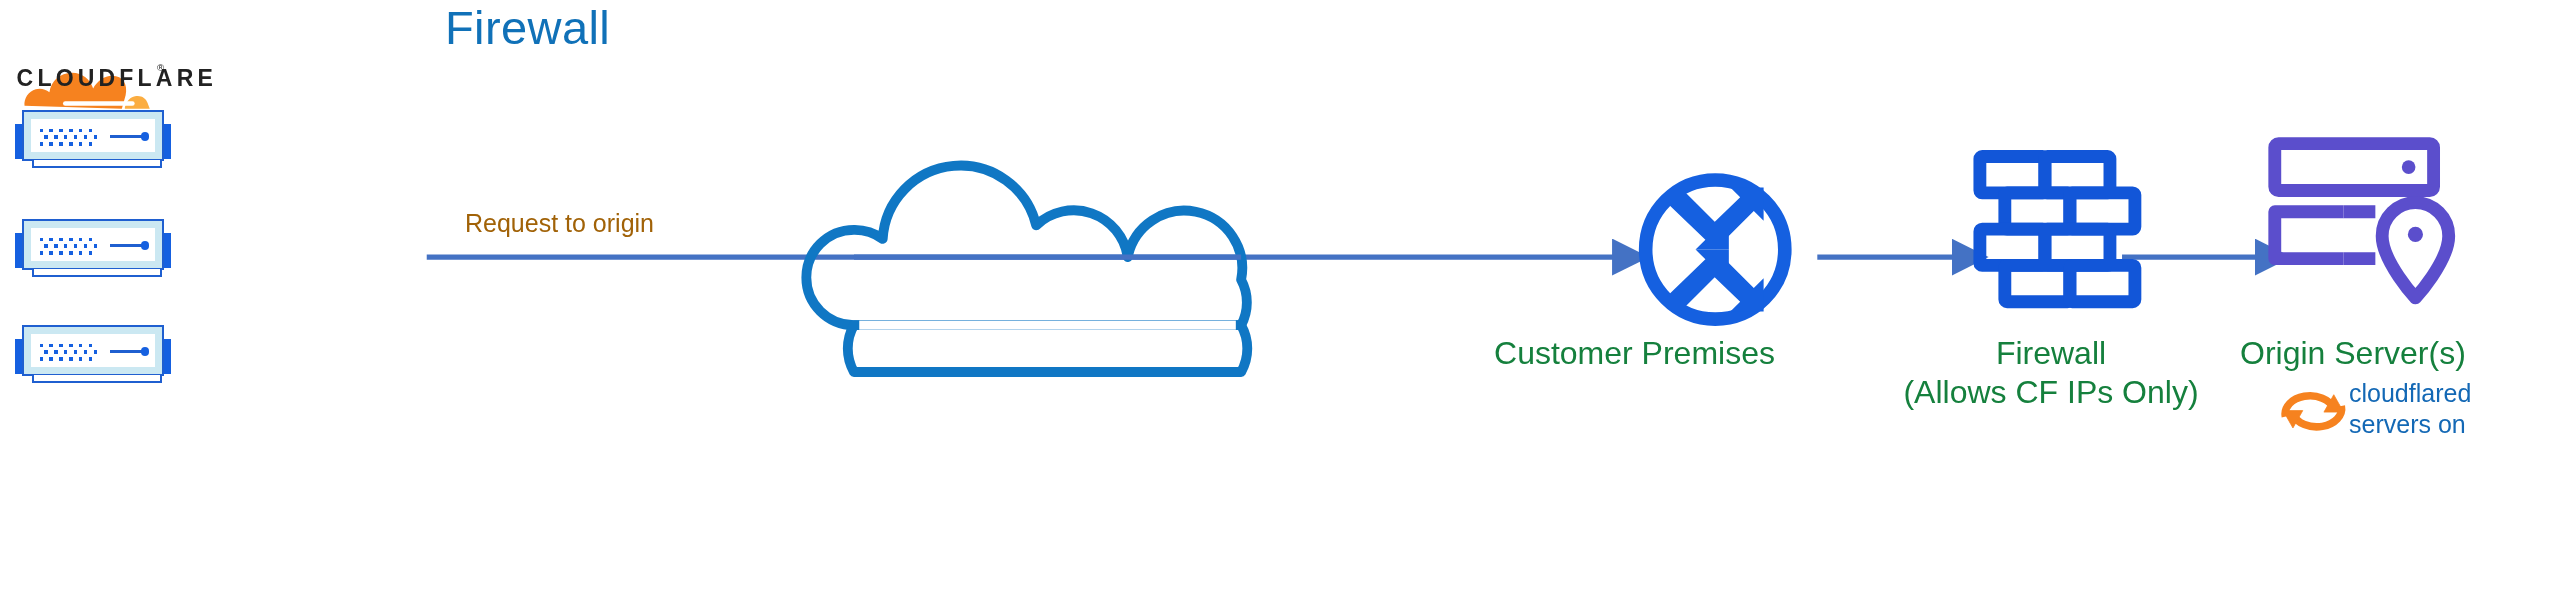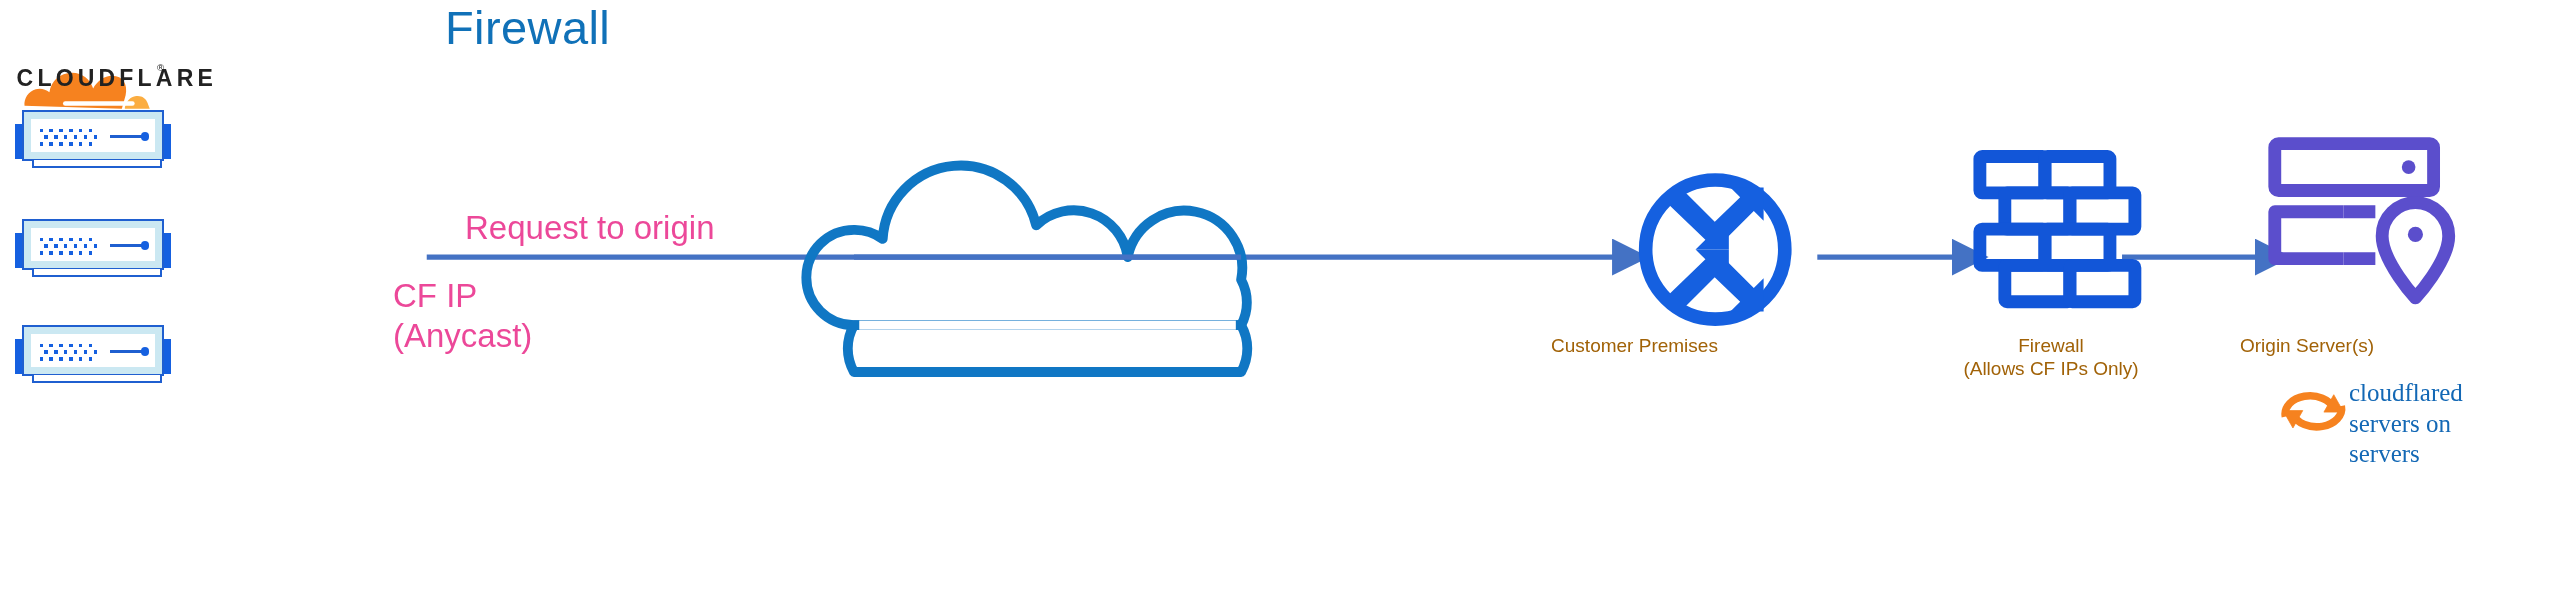--- a/index.html
+++ b/index.html
@@ -97,28 +97,28 @@
     left: 17.4px; top: 50px;
     width: 130px; height: 8.3px;
     border: 2.3px solid #1f5fd0;
     border-top: none;
     box-sizing: border-box;
     background: #ffffff;
   }
 
   
   .flow-label {
-    color: #ec4899;
-    font-size: 33px;
+    color: #a16207;
+    font-size: 25px;
     white-space: nowrap;
     line-height: 1.22;
   }
   .node-label {
-    color: #a16207;
-    font-size: 19px;
+    color: #15803d;
+    font-size: 32px;
     line-height: 1.22;
     text-align: center;
     white-space: nowrap;
   }
   #request-to-origin { left: 465px; top: 208px; }
   #cf-ip-label { left: 393px; top: 276px; }
   #internet-label {
     left: 832px; top: 306px;
     width: 348px;
     text-align: center;
@@ -128,21 +128,20 @@
   #cpe-label  { left: 1415px; top: 334px; width: 439px; }
   #fw-label   { left: 1858px; top: 334px; width: 386px; text-align: center; }
   #origin-label { left: 2240px; top: 334px; width: 325px; text-align: left; }
   #cloudflared-label {
     left: 2349px; top: 378px;
     width: 227px;
     color: #1368b5;
     font-size: 25px;
     line-height: 1.22;
     text-align: left;
-    font-family: Liberation Serif, serif;
   }
 
   
   #vector-layer {
     left: 0; top: 0;
     width: 2576px; height: 614px;
     pointer-events: none;
   }
 </style>
 </head>
@@ -325,37 +324,32 @@
     <g stroke="#f6821f" fill="#f6821f">
       <path d="M3021 551 A 33 24 0 0 1 3085 540" fill="none" stroke-width="10" stroke-linecap="butt"></path>
       <path d="M3085 522 L3098 545 L3072 545 Z"></path>
       <path d="M3095 537 A 33 24 0 0 1 3031 548" fill="none" stroke-width="10" stroke-linecap="butt"></path>
       <path d="M3031 566 L3018 543 L3044 543 Z"></path>
     </g>
   </svg>
 
   <div class="abs flow-label" id="request-to-origin">Request to origin</div>
 
-  <div class="abs flow-label" id="cf-ip-label">
-    <div>CF IP</div>
-    <div>(Anycast)</div>
-  </div>
 
 
   <div class="abs node-label" id="cpe-label">
     <div>Customer Premises</div>
   </div>
 
   <div class="abs node-label" id="fw-label">
     <div>Firewall</div>
     <div>(Allows CF IPs Only)</div>
   </div>
 
   <div class="abs node-label" id="origin-label">Origin Server(s)</div>
 
   <div class="abs" id="cloudflared-label">
     <div>cloudflared</div>
     <div>servers on</div>
-    <div>servers</div>
   </div>
 
 </div>
 
 
 </body></html>

